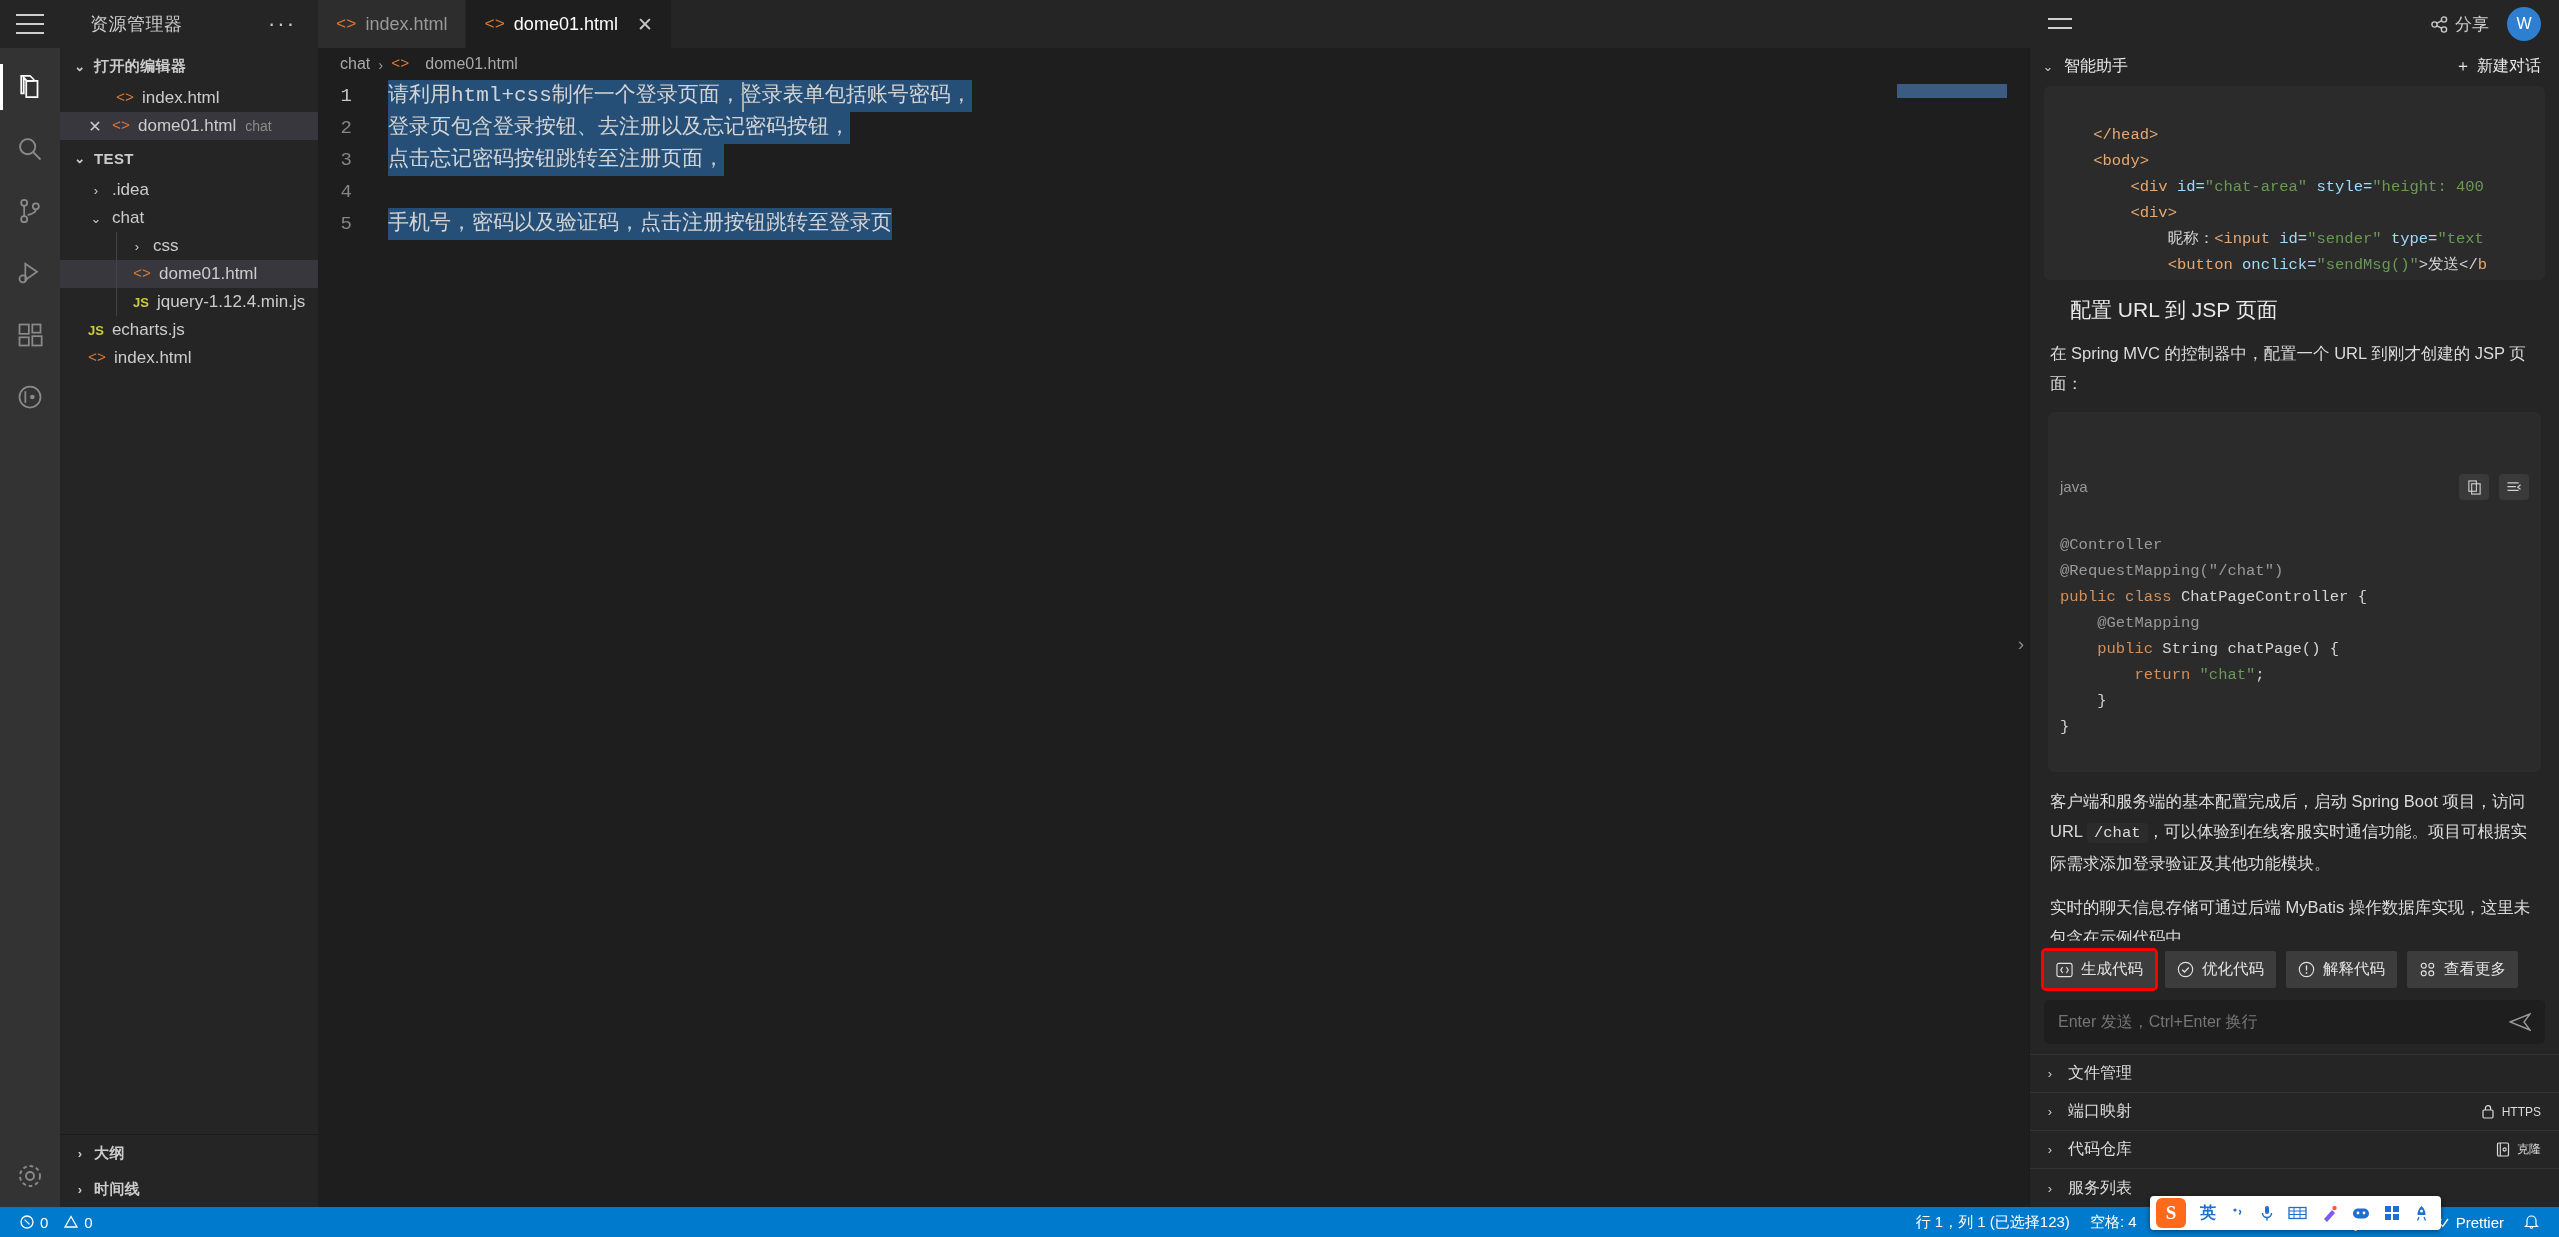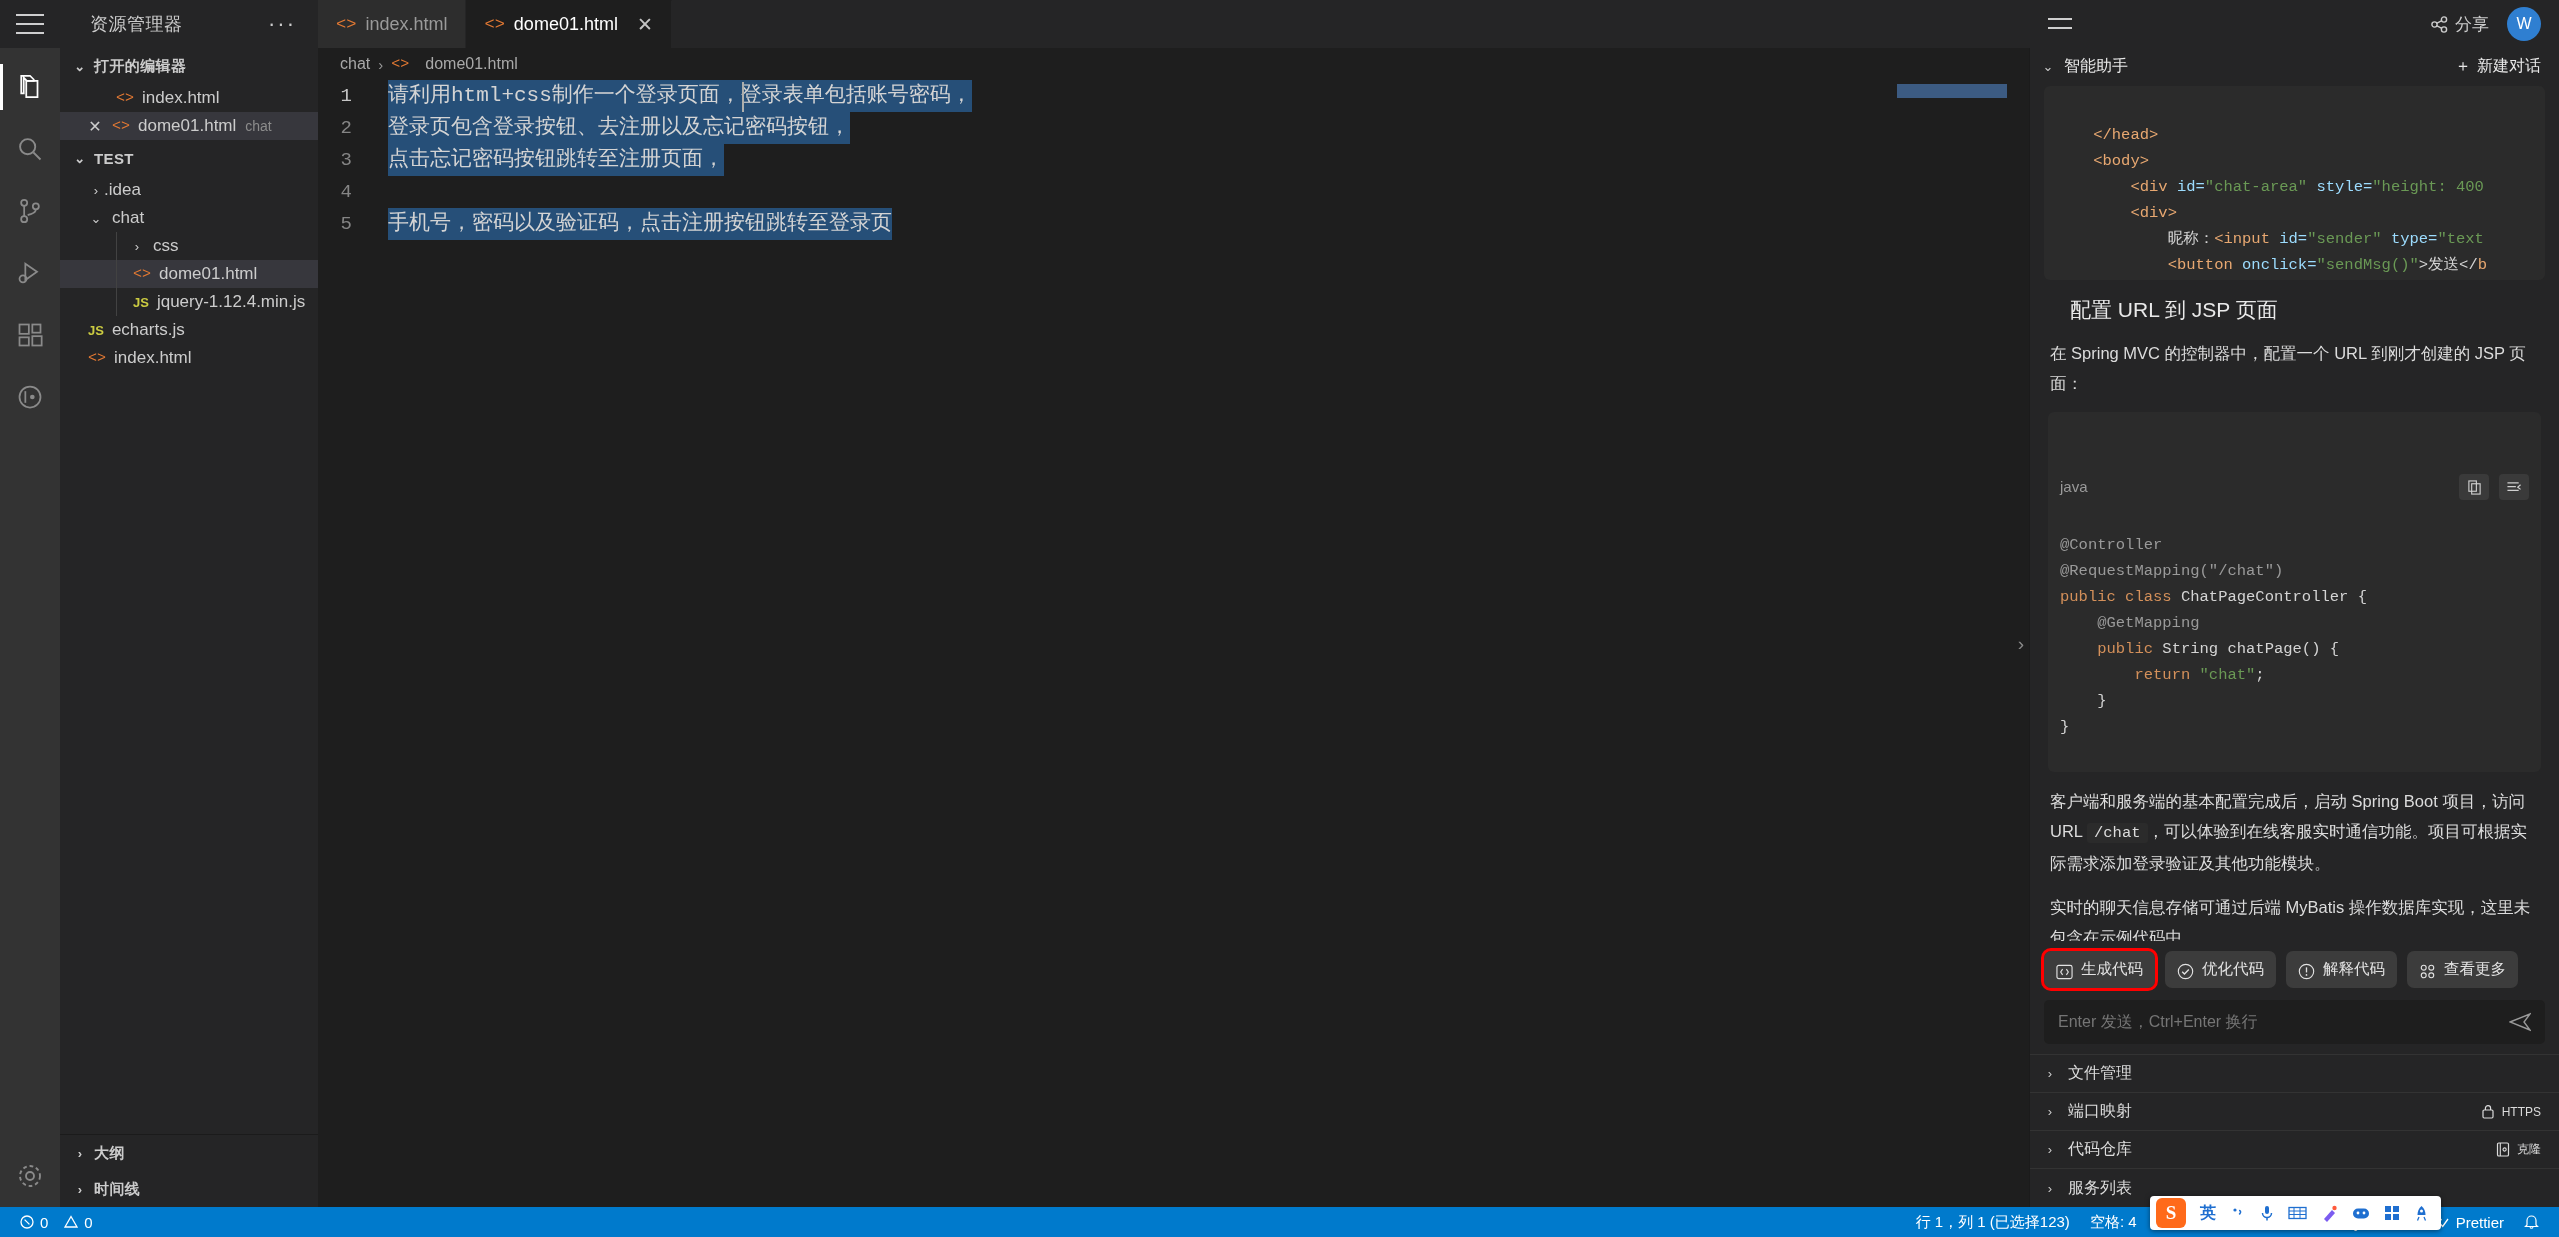--- a/index.html
+++ b/index.html
@@ -152,21 +152,21 @@
 
   .ai-h4 { font-size: 21px; color: #e9e9e9; margin: 16px 0 14px 26px; }
   .ai-p { font-size: 16.5px; color: #dcdcdc; line-height: 30px; margin: 0 0 14px 0; }
   .inline-code {
     background: #2b2b2b; font-family: "Liberation Mono", monospace; padding: 1px 7px;
     border-radius: 3px; font-size: 15.5px; margin-top: 9px;
   }
 
   .ai-actions { display: flex; gap: 10px; padding: 10px 14px 8px 14px; }
   .ai-act-btn {
-    display: flex; align-items: flex-end; gap: 8px; background: #3c3c3c; border-radius: 7px;
+    display: flex; align-items: center; gap: 8px; background: #3c3c3c; border-radius: 2px;
     padding: 8px 12px; font-size: 15.5px; color: #e2e2e2; cursor: pointer; white-space: nowrap;
   }
   .ai-act-btn.highlight { outline: 3px solid #ff0000; background: #3c3c3c; }
   .ai-input-wrap { padding: 4px 14px 10px 14px; }
   .ai-input {
     background: #1e1e1e; border-radius: 5px; height: 44px; display: flex; align-items: center;
     padding: 0 14px; justify-content: space-between;
   }
   .ai-input input {
     background: transparent; border: 0; outline: 0; color: #8f8f8f; font-size: 16px;
@@ -354,21 +354,21 @@
           <span class="dim">chat</span>
         </div>
 
         <div class="sec-header">
           <span class="chev">⌄</span>
           <span>TEST</span>
         </div>
 
         <div class="tree-row" style="padding-left:28px">
           <span class="chev">›</span>
-          <span style="">.idea</span>
+          <span style="margin-left:8px">.idea</span>
         </div>
         <div class="tree-row" style="padding-left:28px">
           <span class="chev">⌄</span>
           <span style="margin-left:8px">chat</span>
         </div>
         <div class="tree-row" style="padding-left:28px">
           <span class="guide"></span>
           <span class="chev" style="margin-left:12px">›</span>
           <span style="margin-left:8px">css</span>
         </div>

